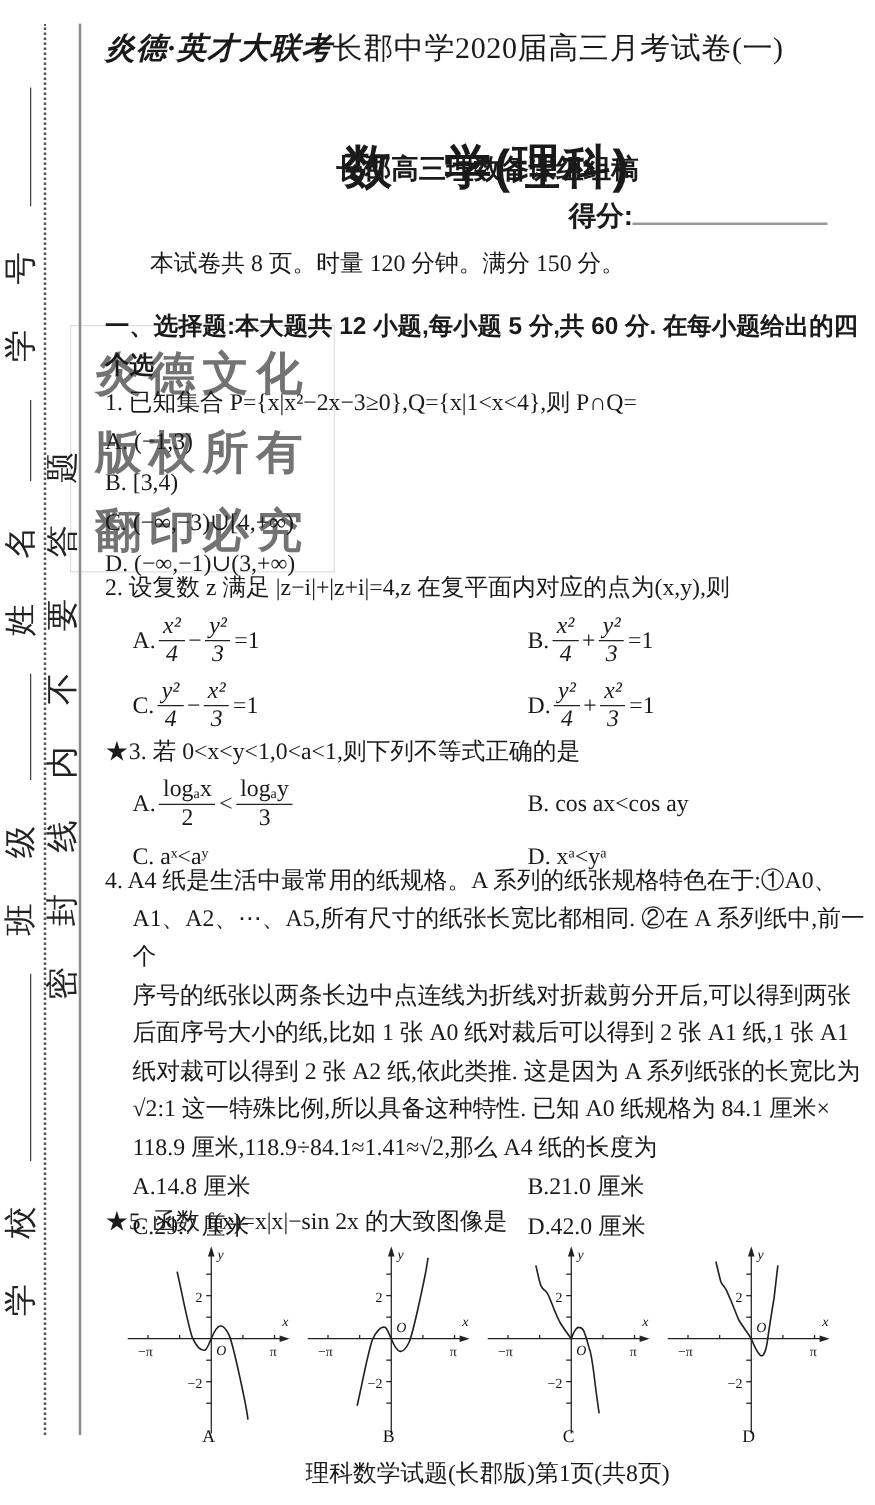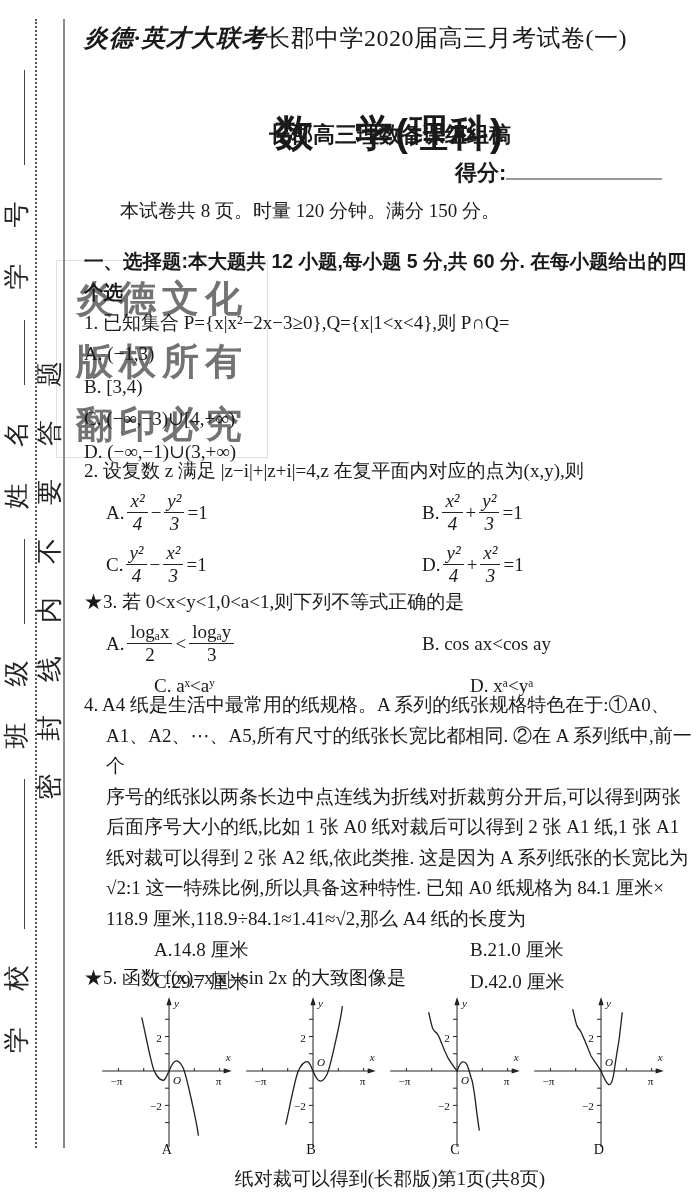--- a/index.html
+++ b/index.html
@@ -52,21 +52,21 @@
   .q1 { top:307px; line-height:31px; }
   .q1 .opt { line-height:32.5px; }
   .q2 { top:455px; line-height:31px; }
   .q3 { top:586px; line-height:31px; }
   .q4 { top:690px; line-height:30.5px; }
   .q4 .para { padding-left:22px; text-indent:-22px; }
   .q5 { top:962px; line-height:31px; }
 
   .optgrid { display:grid; grid-template-columns:316px 1fr; padding-left:22px; }
   .optrow-f { height:52px; display:flex; align-items:center; }
-  .optrow-t { height:32px; display:flex; align-items:center;margin-left:48px; }
+  .optrow-t { height:32px; display:flex; align-items:center; }
   .frac { display:inline-block; vertical-align:-0.8em; text-align:center;
           line-height:1.15; margin:0 3px; font-style:italic; }
   .frac .fn { display:block; border-bottom:1.4px solid #222; padding:0 3px; }
   .frac .fd { display:block; }
   .frac.rm { font-style:normal; }
   .emph { position:relative; }
   .emph::after { content:"••"; position:absolute; left:50%; bottom:-0.6em;
                  transform:translateX(-50%); font-size:0.6em; letter-spacing:0.6em;
                  text-indent:0.3em; color:#111; }
 
@@ -345,16 +345,16 @@
         <text class="gt" x="65" y="49" text-anchor="end">2</text>
         <text class="gt" x="65" y="117" text-anchor="end">−2</text>
         <text class="gt" x="20" y="92" text-anchor="middle">−π</text>
         <text class="gt" x="121" y="92" text-anchor="middle">π</text>
         <path class="curve" d="M44,17 C46,25 47,30 48,33 C50,37 50,36 52,39 C54,43 54,44 56,48 C58,53 60,58 62,63 C65,68 69,73 72,78 C74,83 76,88 79,91 C82,93.5 84,86 85,78 C86,71 88,58 90,46 C91,37 92,29 93,20"></path>
         <text class="gt glabel" x="70" y="160" text-anchor="middle">D</text>
       </svg>
 
     </div>
 
-    <div class="footer">纸对裁可以得到(长郡版)第1页(共8页)</div>
+    <div class="footer">理科数学试题(长郡版)第1页(共8页)</div>
 
   </div>
 </div>
 
 </body></html>

